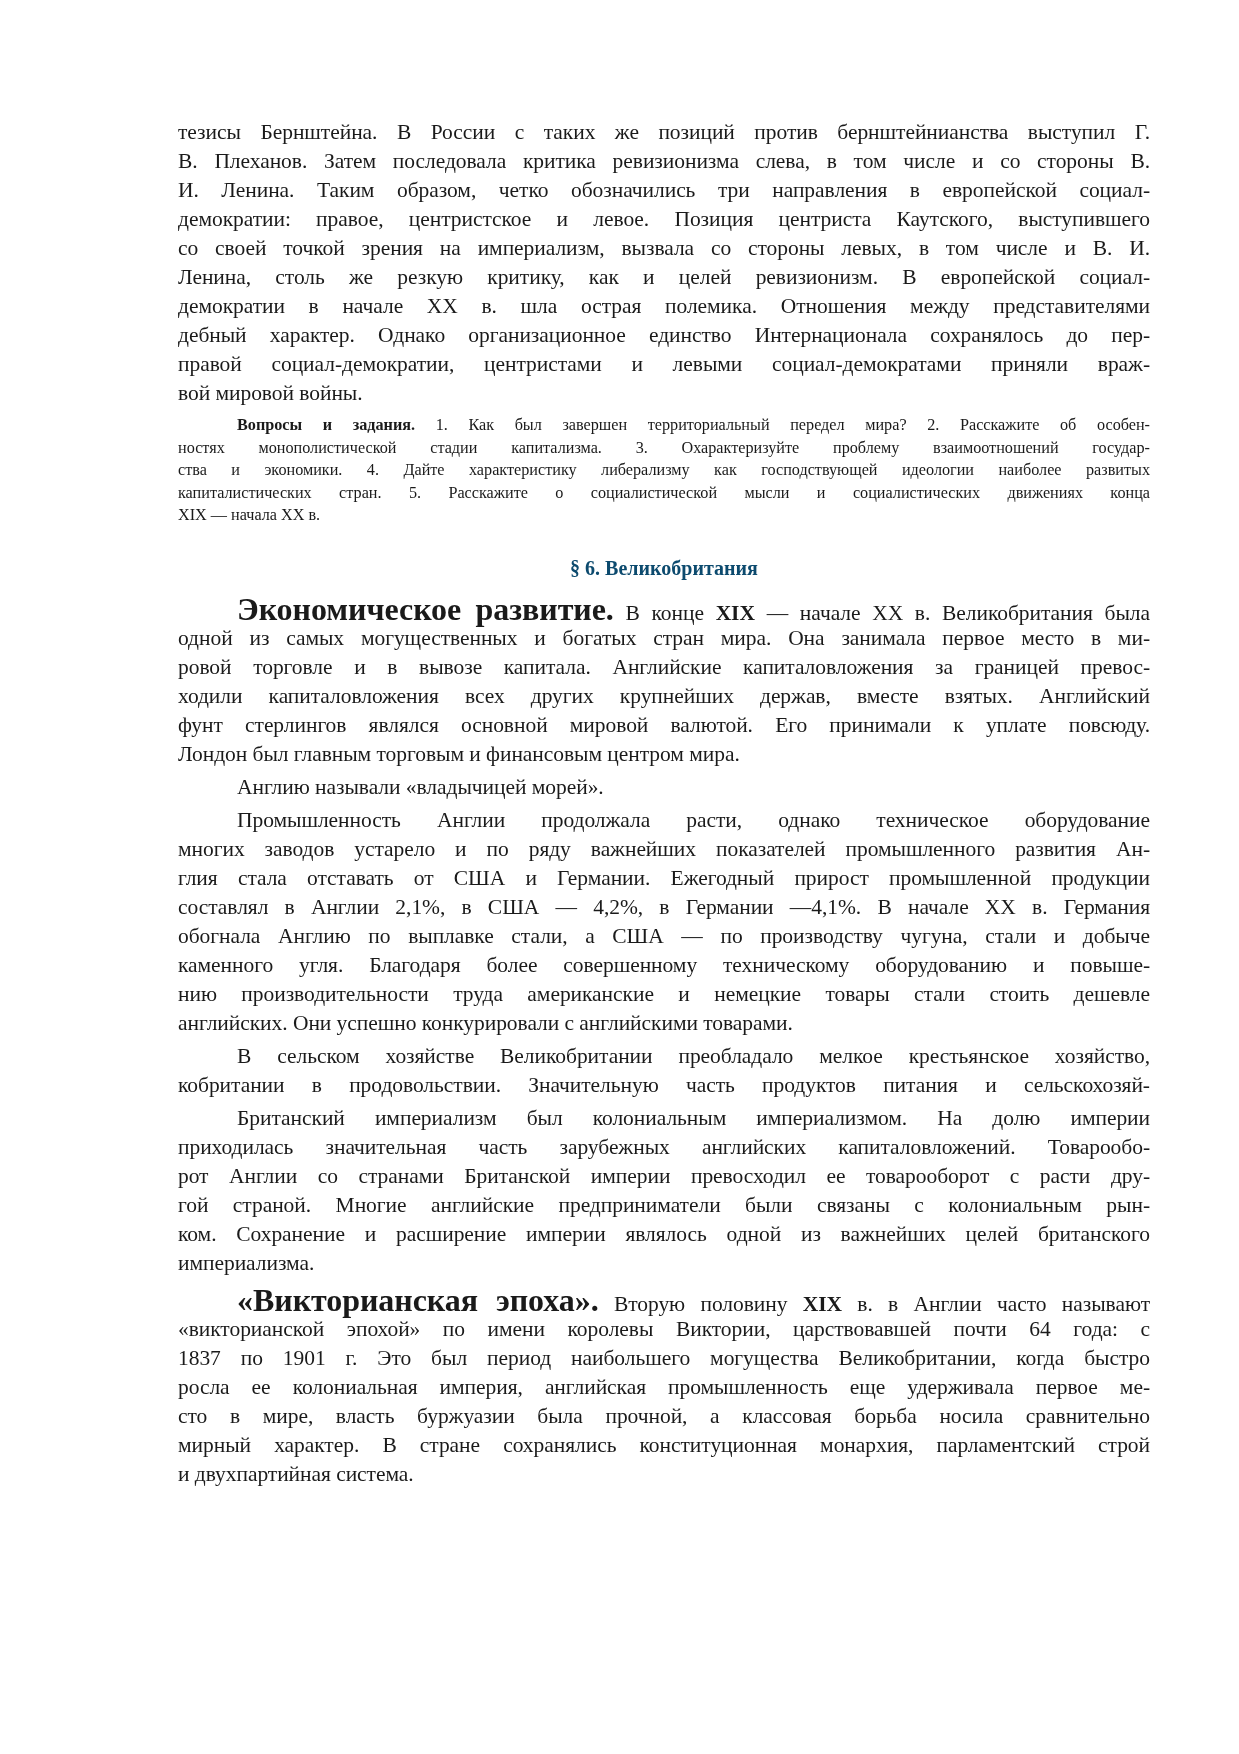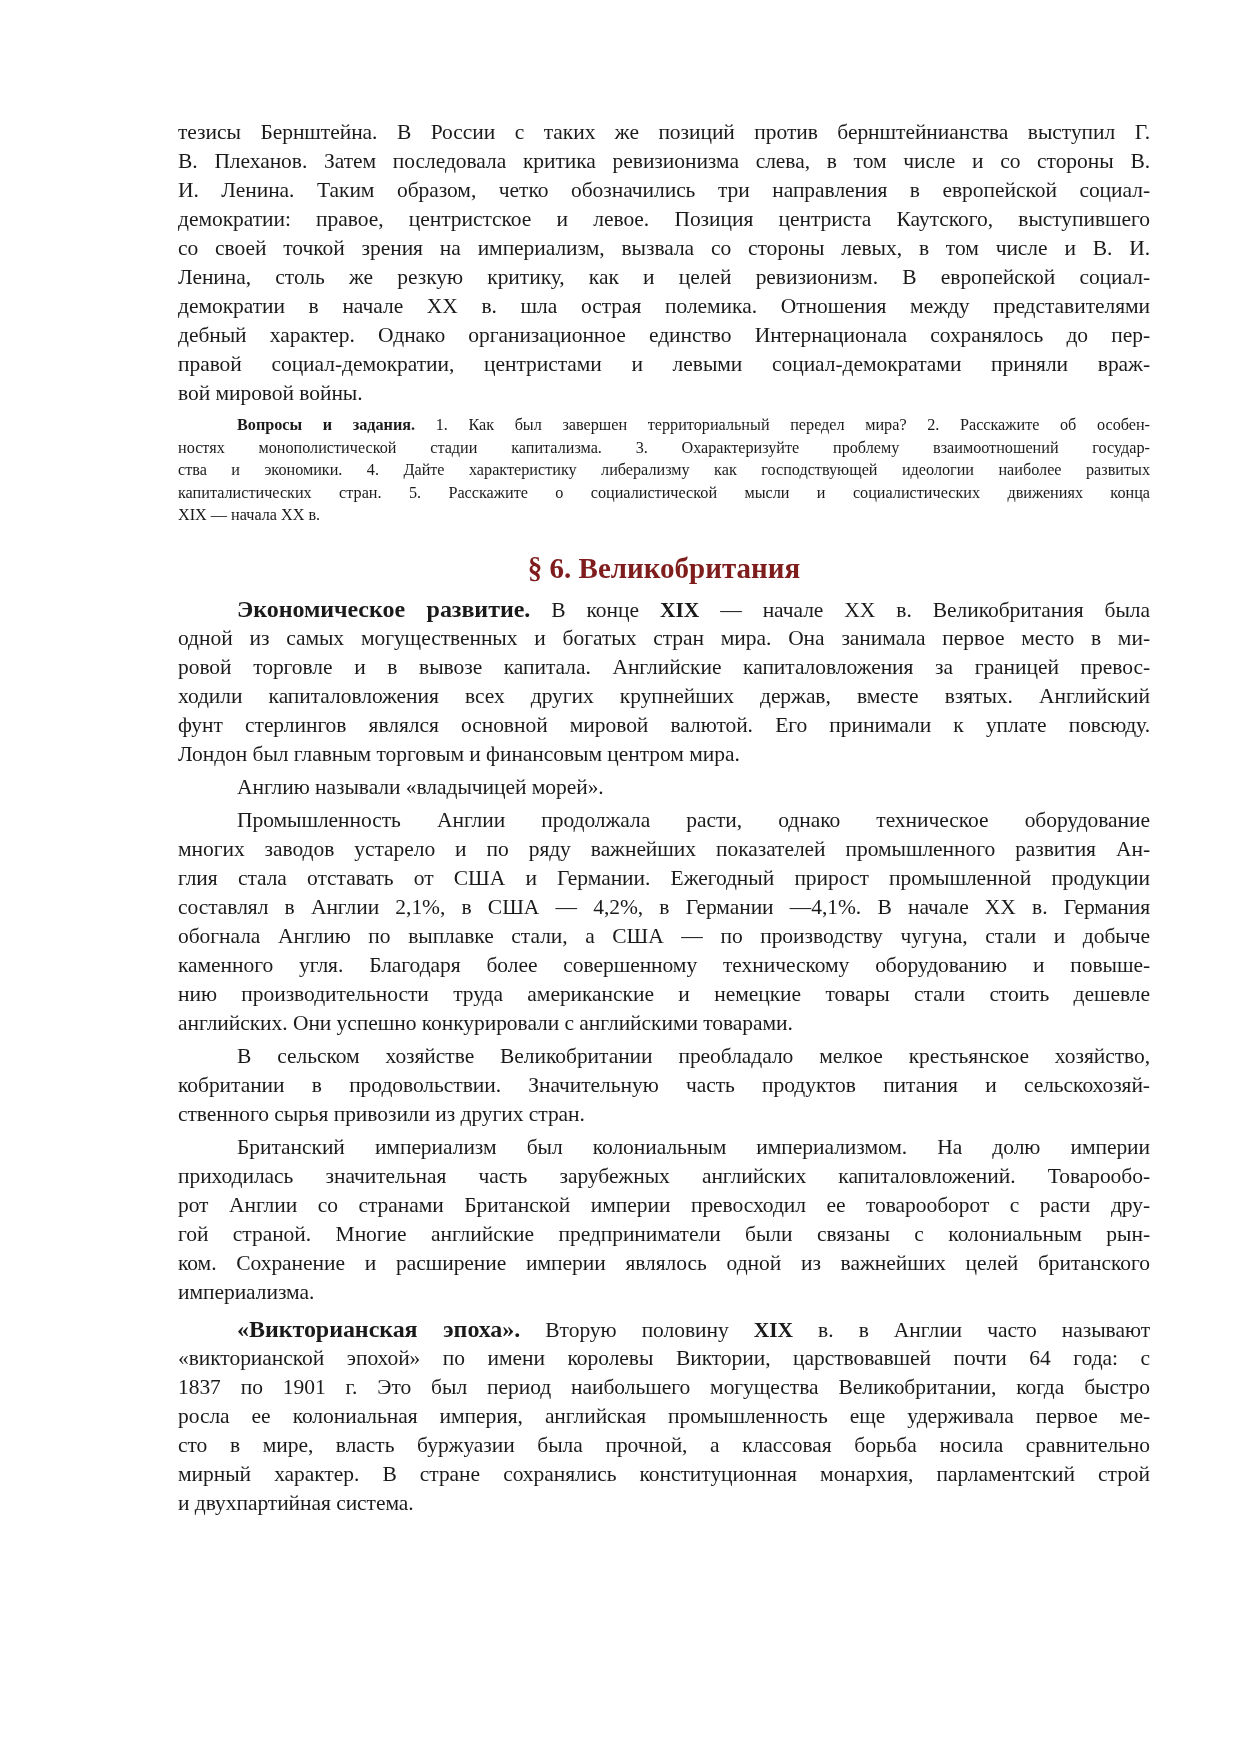--- a/index.html
+++ b/index.html
@@ -40,30 +40,30 @@
       font-size: 16.2px;
       line-height: 22.6px;
       height: 22.6px;
     }
     .q-block { margin-top: 6px; }
     .q-first { padding-left: 59px; }
     .bold { font-weight: bold; }
     .section-title {
       text-align: center;
       font-weight: bold;
-      font-size: 29px;
-      color: #7f1d1d;
+      font-size: 20px;
+      color: #0c4a6e;
       margin-top: 24px;
       margin-bottom: 10px;
       height: 34px;
       line-height: 34px;
     }
     .sub-head {
       font-weight: bold;
-      font-size: 24px;
+      font-size: 32px;
     }
     .gap { height: 8px; }
     .gap-s { height: 4px; }
   </style>
 </head>
 <body>
 
 <div class="page">
 
   <div>
@@ -111,21 +111,20 @@
     <span class="line just">каменного угля. Благодаря более совершенному техническому оборудованию и повыше-</span>
     <span class="line just">нию производительности труда американские и немецкие товары стали стоить дешевле</span>
     <span class="line">английских. Они успешно конкурировали с английскими товарами.</span>
   </div>
 
   <div class="gap-s"></div>
 
   <div>
     <span class="line just indent">В сельском хозяйстве Великобритании преобладало мелкое крестьянское хозяйство,</span>
     <span class="line just">кобритании в продовольствии. Значительную часть продуктов питания и сельскохозяй-</span>
-    <span class="line">ственного сырья привозили из других стран.</span>
   </div>
 
   <div class="gap-s"></div>
 
   <div>
     <span class="line just indent">Британский империализм был колониальным империализмом. На долю империи</span>
     <span class="line just">приходилась значительная часть зарубежных английских капиталовложений. Товарообо-</span>
     <span class="line just">рот Англии со странами Британской империи превосходил ее товарооборот с расти дру-</span>
     <span class="line just">гой страной. Многие английские предприниматели были связаны с колониальным рын-</span>
     <span class="line just">ком. Сохранение и расширение империи являлось одной из важнейших целей британского</span>

